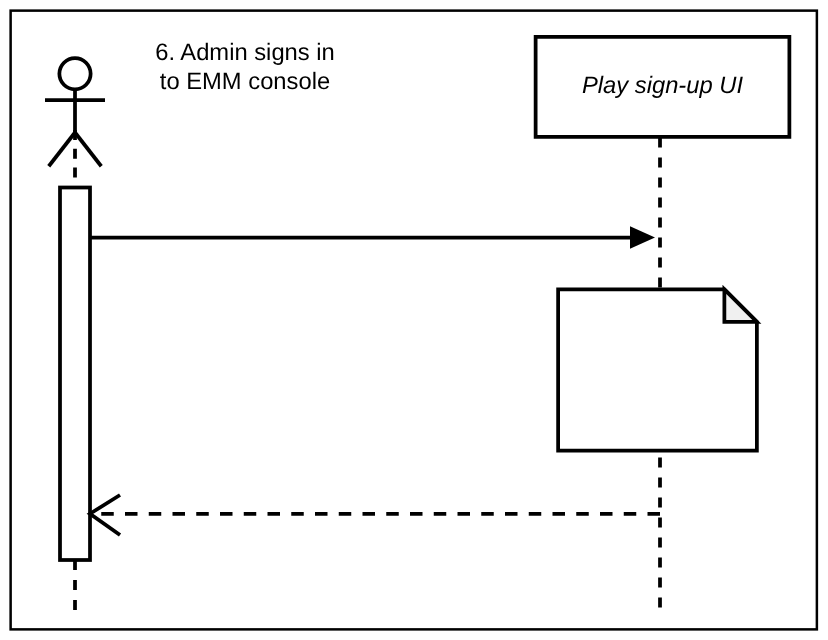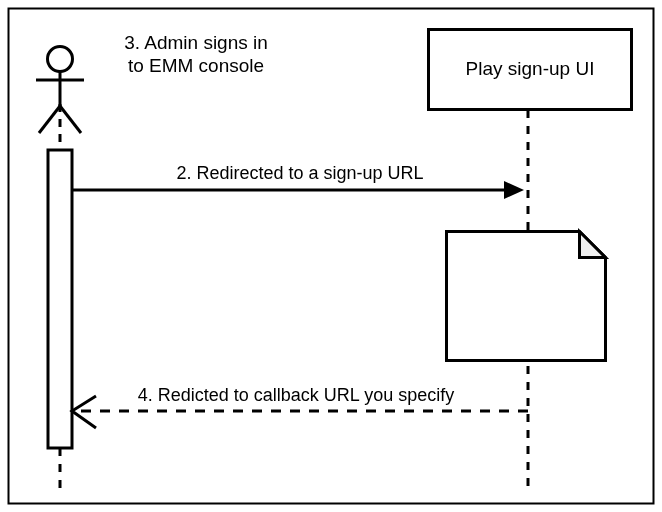--- a/index.html
+++ b/index.html
@@ -38,20 +38,21 @@
     left: 98px;
     top: 31px;
     width: 196px;
     font-size: 19px;
   }
   #participant-label {
     left: 430px;
     top: 57px;
     width: 200px;
     font-size: 19px;
+    font-style: italic;
   }
   #msg2-label {
     left: 90px;
     top: 163px;
     width: 420px;
     font-size: 18px;
   }
   #msg4-label {
     left: 86px;
     top: 385px;
@@ -96,23 +97,21 @@
     <line x1="72" y1="190" x2="512" y2="190" stroke="#000000" stroke-width="3"></line>
     <polygon points="524,190 504,181 504,199" fill="#000000"></polygon>
 
     <line x1="528" y1="411" x2="76" y2="411" stroke="#000000" stroke-width="3" stroke-dasharray="10 9"></line>
     <polyline points="96,396 72,411 96,428" fill="none" stroke="#000000" stroke-width="3" stroke-linecap="butt" stroke-linejoin="miter"></polyline>
 
     <polygon points="446.5,231.5 579.5,231.5 605.5,257.5 605.5,360.5 446.5,360.5" fill="#ffffff" stroke="#000000" stroke-width="3" stroke-linejoin="miter"></polygon>
     <polygon points="579.5,231.5 605.5,257.5 579.5,257.5" fill="#f0f0f0" stroke="#000000" stroke-width="3" stroke-linejoin="miter"></polygon>
   </svg>
 
-  <div class="lbl" id="actor-note-label">3. Admin signs in
+  <div class="lbl" id="actor-note-label">6. Admin signs in
 to EMM console</div>
 
   <div class="lbl" id="participant-label">Play sign-up UI</div>
 
-  <div class="lbl" id="msg2-label">2. Redirected to a sign-up URL</div>
 
-  <div class="lbl" id="msg4-label">4. Redicted to callback URL you specify</div>
 
 
 </div>
 
 </body></html>

